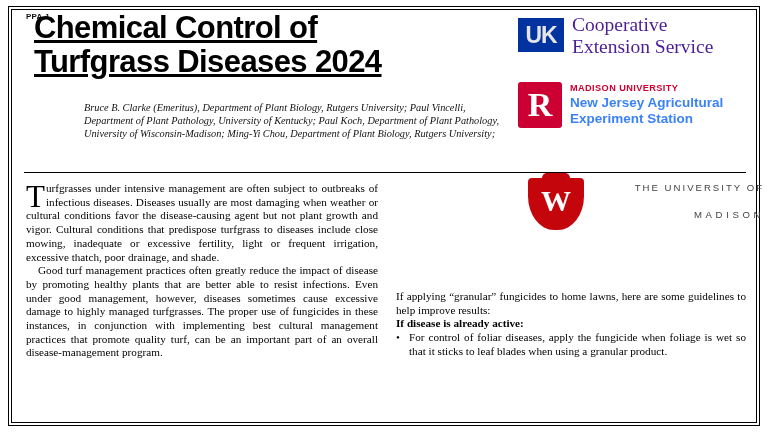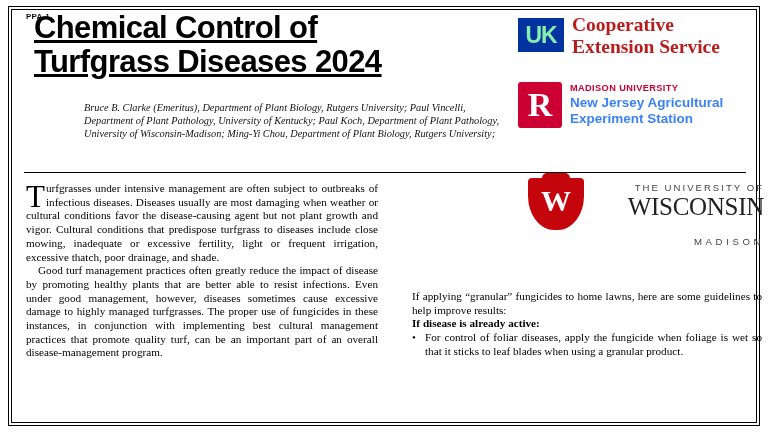--- a/index.html
+++ b/index.html
@@ -101,21 +101,20 @@
   }
   .col-left {
     left: 26px;
     top: 182px;
     width: 352px;
   }
   .col-right {
     left: 396px;
     top: 290px;
     width: 350px;
-    margin-left: 16px;
   }
   .col p {
     margin: 0 0 0 0;
     text-indent: 12px;
   }
   .col p.first {
     text-indent: 0;
   }
   .col p + p {
     margin-top: 0;
@@ -154,37 +153,37 @@
     width: 228px;
     height: 46px;
   }
   .uk-mark {
     position: absolute;
     left: 0;
     top: 4px;
     width: 46px;
     height: 34px;
     background: #0033a0;
-    color: #86efac;
+    color: #e5e5e5;
     font-family: "Liberation Sans", sans-serif;
     font-weight: bold;
     font-size: 23px;
     line-height: 34px;
     text-align: center;
     letter-spacing: -1px;
   }
   .uk-text {
     position: absolute;
     left: 54px;
     top: 0px;
     font-family: "Liberation Serif", serif;
-    font-weight: bold;
+    font-weight: normal;
     font-size: 19.5px;
     line-height: 22px;
-    color: #b91c1c;
+    color: #4c1d95;
   }
 
   .logo-rutgers {
     position: absolute;
     left: 518px;
     top: 82px;
     width: 230px;
     height: 48px;
   }
   .r-shield {
@@ -328,21 +327,20 @@
   </div>
 
   <div class="logo-wisc">
     <div class="w-crest">
       <div class="cap"></div>
       <div class="shield"></div>
       <div class="wletter">W</div>
     </div>
     <div class="wisc-text">
       <div class="wisc-line1">THE UNIVERSITY OF</div>
-      <div class="wisc-line2">WISCONSIN</div>
       <div class="wisc-line3">MADISON</div>
     </div>
   </div>
 
   <div class="col col-left">
     <p class="first"><span class="dropcap">T</span><span>urfgrasses under intensive management are often subject to outbreaks of infectious diseases. Diseases usually are most damaging when weather or cultural conditions favor the disease-causing agent but not plant growth and vigor. Cultural conditions that predispose turfgrass to diseases include close mowing, inadequate or excessive fertility, light or frequent irrigation, excessive thatch, poor drainage, and shade.</span></p>
     <p>Good turf management practices often greatly reduce the impact of disease by promoting healthy plants that are better able to resist infections. Even under good management, however, diseases sometimes cause excessive damage to highly managed turfgrasses. The proper use of fungicides in these instances, in conjunction with implementing best cultural management practices that promote quality turf, can be an important part of an overall disease-management program.</p>
   </div>
 
   <div class="col col-right">

